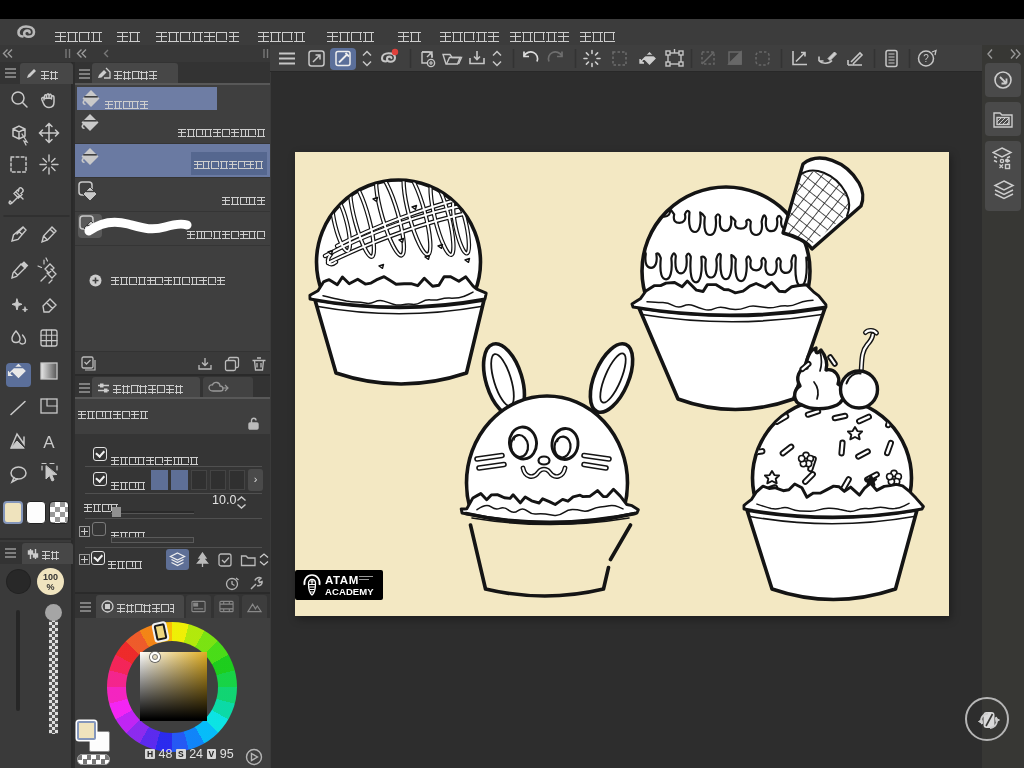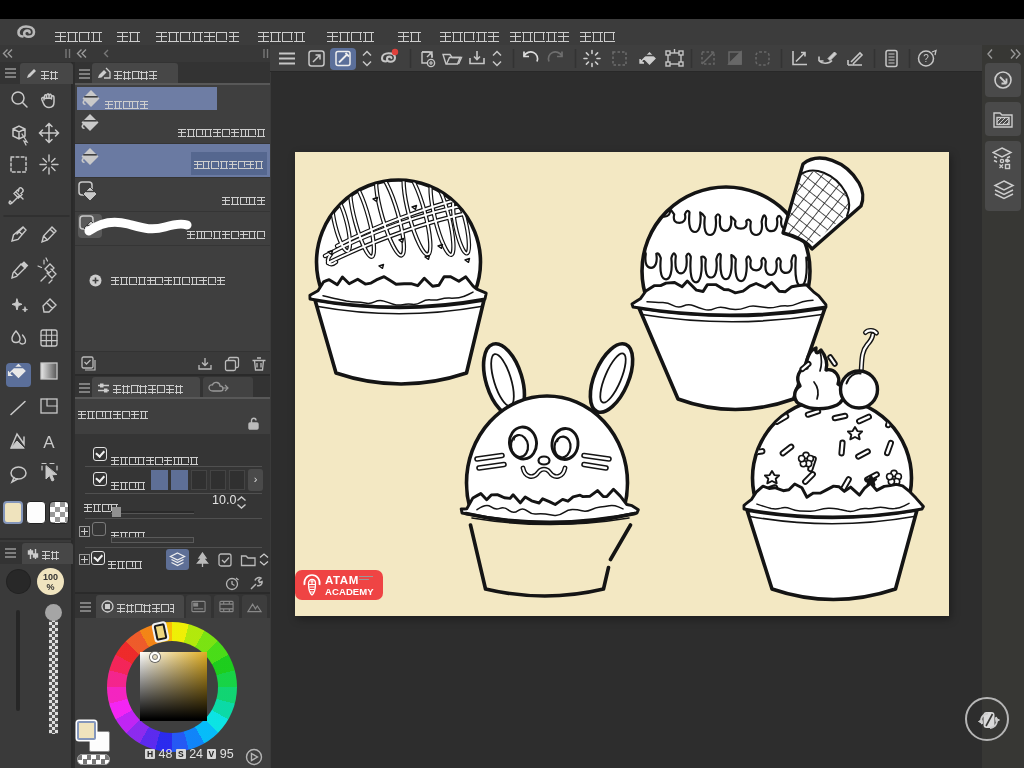--- a/index.html
+++ b/index.html
@@ -682,21 +682,21 @@
 <path d="M525 199 C527 207 527 213 525 219" stroke-width="1.7"></path>
 <g stroke-width="1.9" fill="#fff">
 <rect x="504.5" y="212.5" width="12" height="4" rx="2" transform="rotate(-40 510.5 214.5)"></rect>
 <rect x="531.5" y="206.5" width="12" height="4" rx="2" transform="rotate(55 537.5 208.5)"></rect>
 </g>
 <circle cx="564" cy="237.5" r="18.5" fill="#fff" stroke-width="3.4"></circle>
 <path d="M551.5 231.5 C553.5 224.5 559.5 220.5 565.5 221.5" stroke-width="2"></path>
 </g>
       </svg>
 
-<div class="abs" style="left:0;top:418px;width:88px;height:30px;background:#ef4444;border-radius:7px">
+<div class="abs" style="left:0;top:418px;width:88px;height:30px;background:#000000;border-radius:2px">
  <svg class="abs" style="left:7px;top:3px" width="20" height="24" viewBox="0 0 20 24" fill="none" stroke="#fff" stroke-width="1.5">
  <path d="M2.5 12 C1.5 6.5 5 2 10 2 C15 2 18.5 6.5 17.5 12" stroke-width="1.7"></path>
  <path d="M6.5 10.5 C6.5 8 8 6.5 10 6.5 C12 6.5 13.5 8 13.5 10.5 C13.5 16 12 20.5 10 22 C8 20.5 6.5 16 6.5 10.5 Z" stroke-width="1.3"></path>
  <path d="M7 11.5 H13 M7.2 14 H12.8 M7.6 16.5 H12.4 M8 19 H12" stroke-width="1.1"></path>
  <path d="M10 7 V11 M8.4 8.8 L11.6 8.8" stroke-width="1"></path>
  </svg>
  <div class="abs" style="left:30px;top:4px;color:#fff;font-weight:bold;font-size:11.5px;letter-spacing:.6px;font-family:'Liberation Sans'">ATAM</div>
  <div class="abs" style="left:64px;top:6px;width:14px;height:1px;background:#999"></div>
  <div class="abs" style="left:64px;top:9px;width:10px;height:1px;background:#999"></div>
  <div class="abs" style="left:30px;top:16px;color:#fff;font-weight:bold;font-size:9.5px;letter-spacing:.1px;font-family:'Liberation Sans'">ACADEMY</div>

